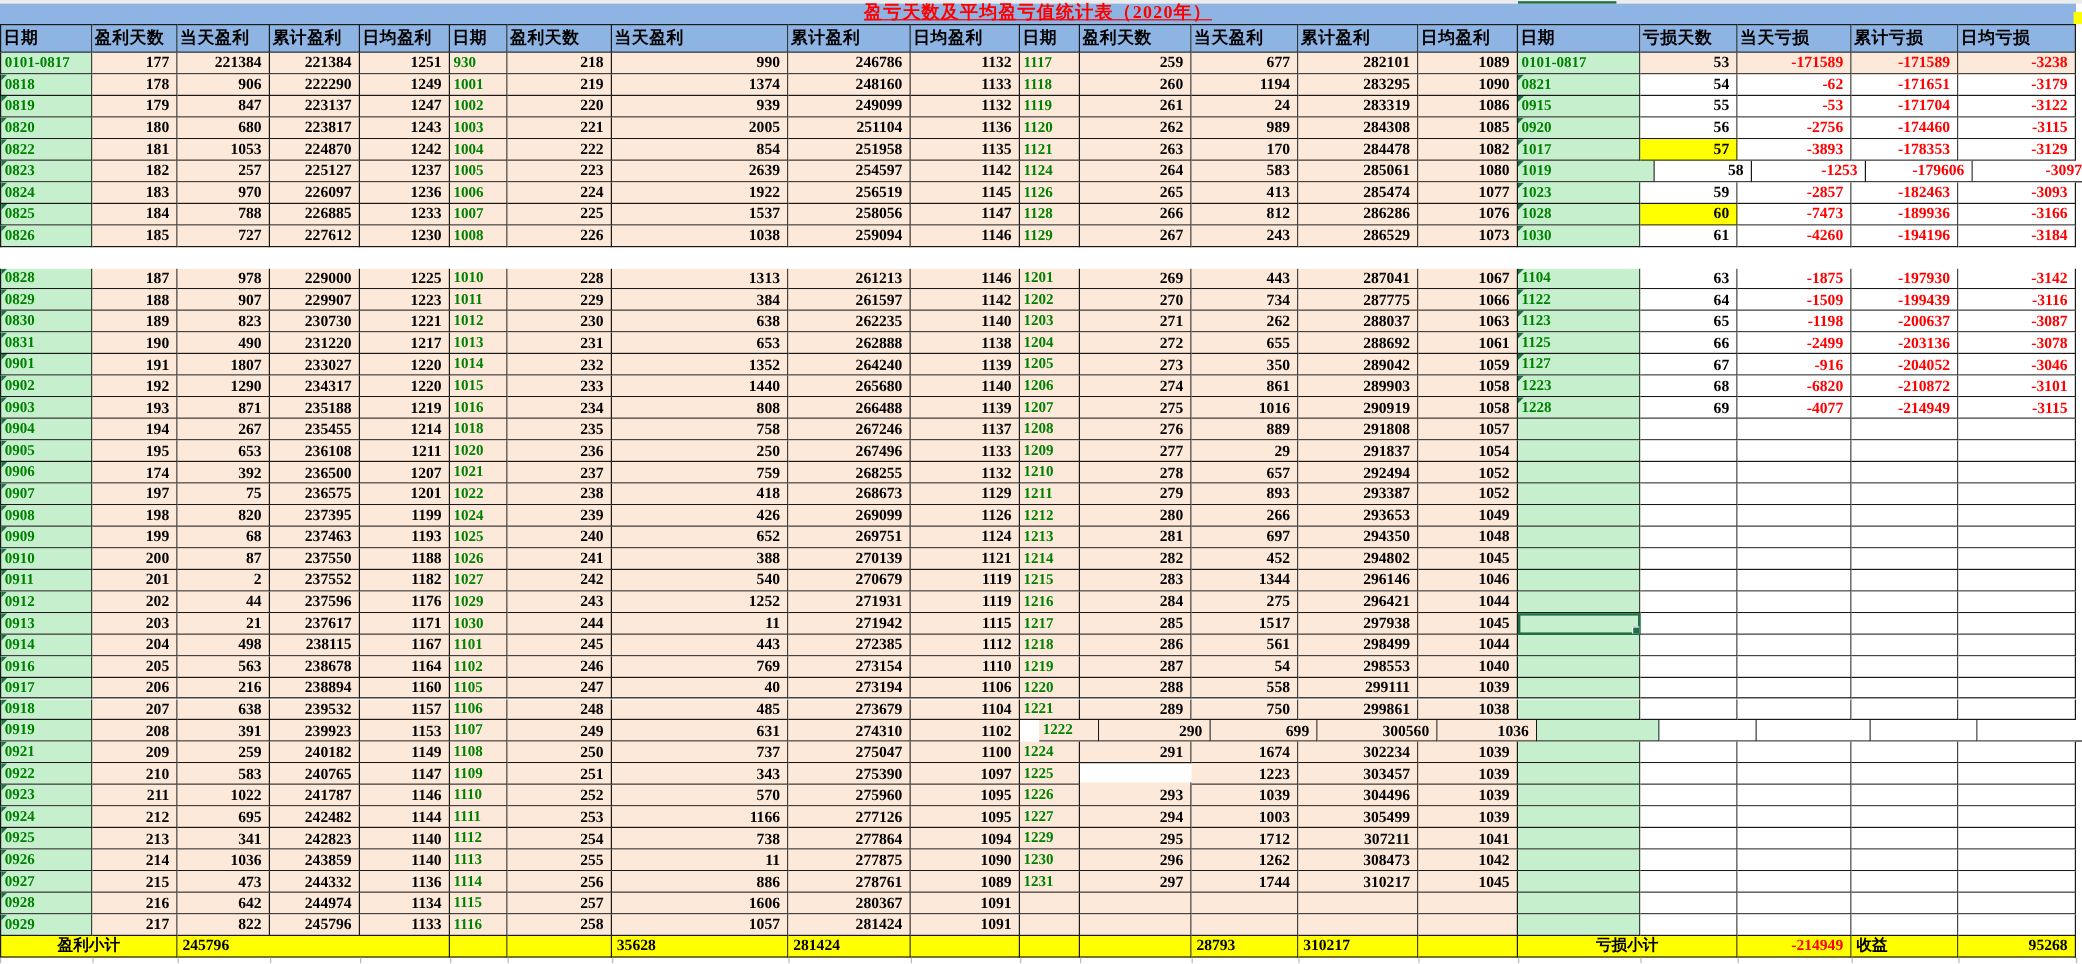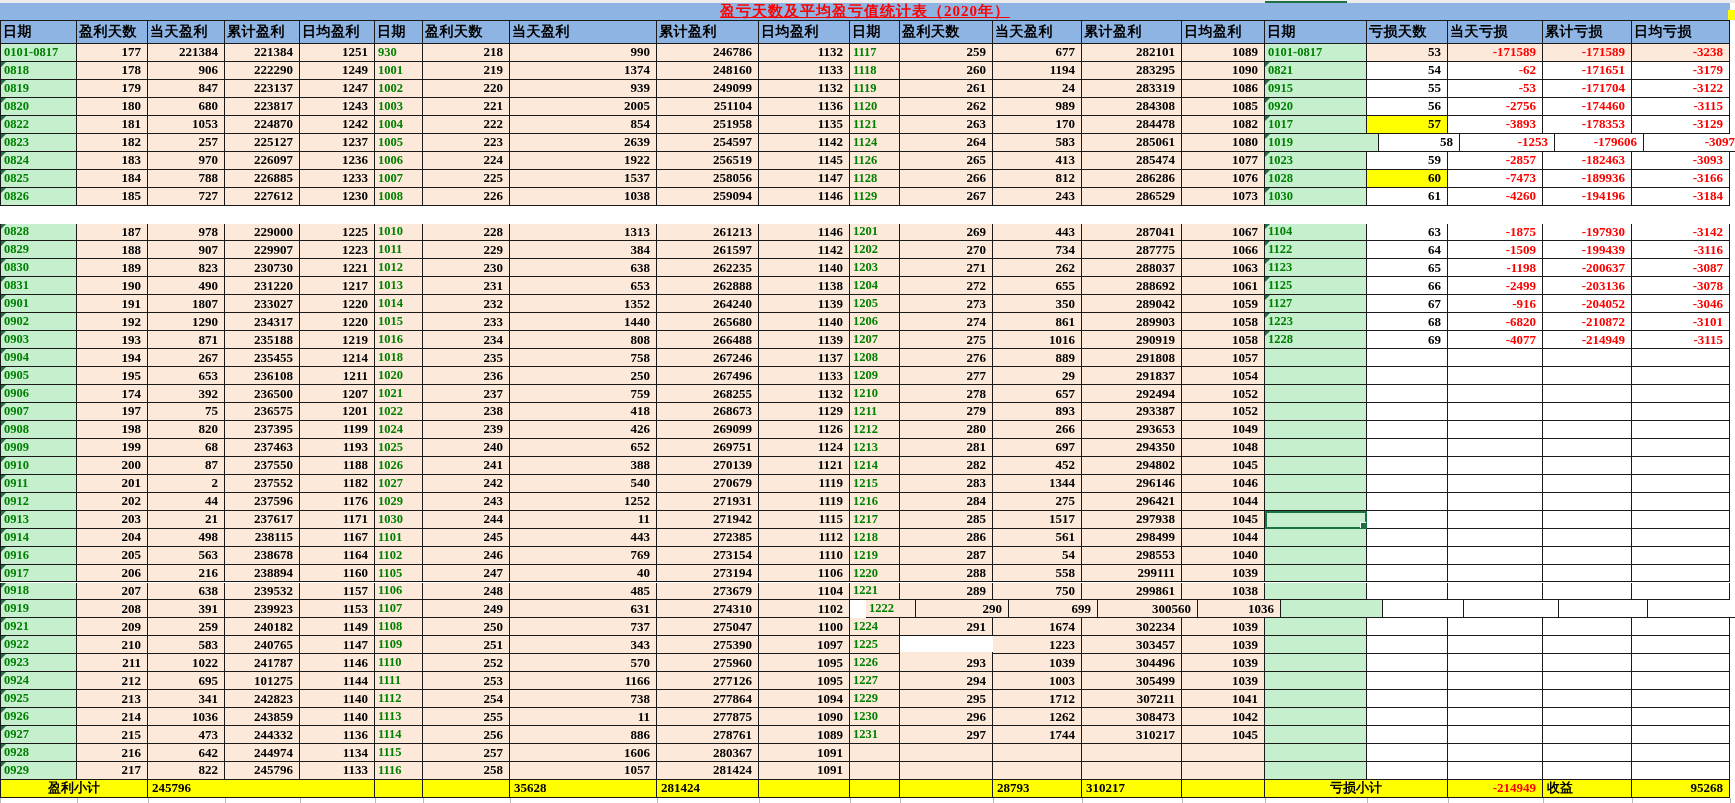--- a/index.html
+++ b/index.html
@@ -834,21 +834,21 @@
       <div class="cell datecell greenbg" style="width: 102px;"></div>
       <div class="cell num" style="width: 81px;"></div>
       <div class="cell num redtxt" style="width: 95px;"></div>
       <div class="cell num redtxt" style="width: 89px;"></div>
       <div class="cell num redtxt" style="width: 98px;"></div>
     </div>
     <div class="row data" style="top: 672.25px; height: 17.95px;">
       <div class="cell first datecell greenbg tri" style="width: 77px;">0924</div>
       <div class="cell num peach" style="width: 71px;">212</div>
       <div class="cell num peach" style="width: 77px;">695</div>
-      <div class="cell num peach" style="width: 75px;">101275</div>
+      <div class="cell num peach" style="width: 75px;">242482</div>
       <div class="cell num peach" style="width: 75px;">1144</div>
       <div class="cell datecell peach" style="width: 48px;">1111</div>
       <div class="cell num peach" style="width: 87px;">253</div>
       <div class="cell num peach" style="width: 147px;">1166</div>
       <div class="cell num peach" style="width: 102px;">277126</div>
       <div class="cell num peach" style="width: 91px;">1095</div>
       <div class="cell datecell peach" style="width: 50px;">1227</div>
       <div class="cell num peach" style="width: 93px;">294</div>
       <div class="cell num peach" style="width: 89px;">1003</div>
       <div class="cell num peach" style="width: 100px;">305499</div>

